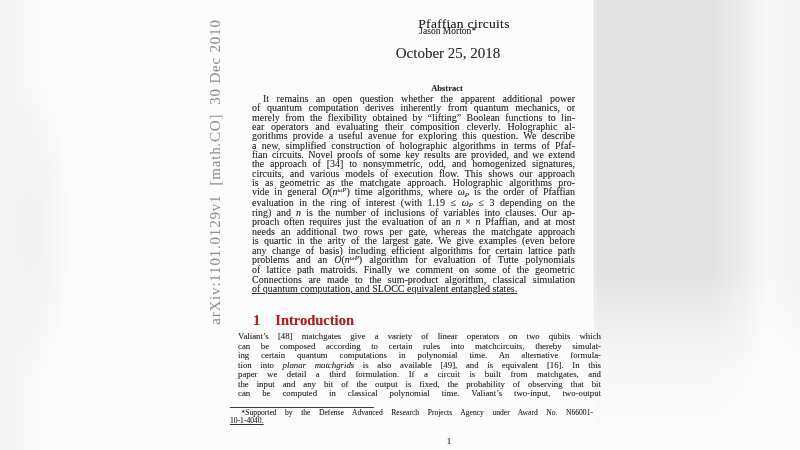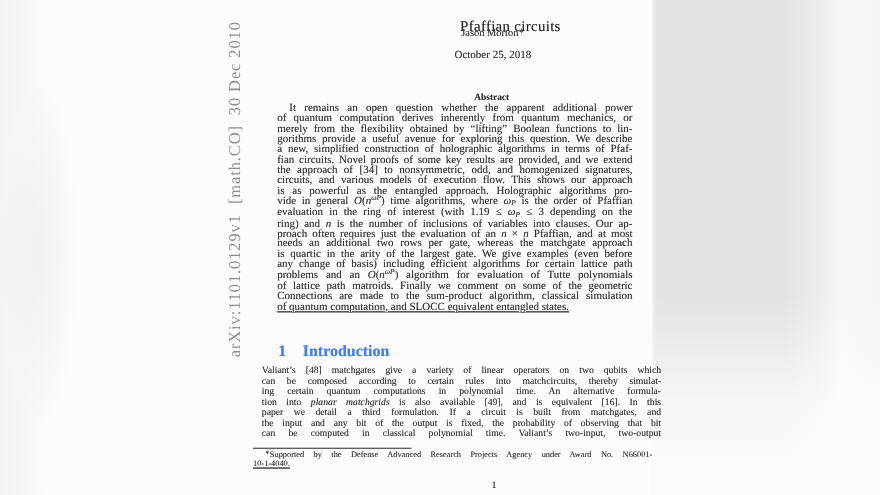--- a/index.html
+++ b/index.html
@@ -39,33 +39,33 @@
     position:absolute; left:448px; top:0; transform:translateX(-50%);
     margin:16px; font-size:13.5px; font-weight:normal; white-space:nowrap;
     color:#242424; letter-spacing:0.3px;
   }
   .author{
     position:absolute; left:448px; top:26px; transform:translateX(-50%);
     font-size:9.5px; white-space:nowrap;
   }
   .date{
     position:absolute; left:448px; top:45px; transform:translateX(-50%);
-    font-size:10px; white-space:nowrap;
+    font-size:15px; white-space:nowrap;
   }
   .abs-heading{
     position:absolute; left:447px; top:83px; transform:translateX(-50%);
     font-size:8.5px; font-weight:bold;font-family:Liberation Serif, serif;
   }
   .abs-body{
     position:absolute; left:252px; top:94px; width:323px;
     font-size:10px; line-height:9.35px;
   }
   .sec-heading{
     position:absolute; left:253px; top:312px;
-    font-size:14.5px; font-weight:bold; color:#3b82f6;
+    font-size:14.5px; font-weight:bold; color:#b91c1c;
   }
   .sec-num{ margin-right:15px; }
   .intro-body{
     position:absolute; left:238px; top:332px; width:363px;
     font-size:8.8px; line-height:9.55px;
   }
   .foot-rule{
     position:absolute; left:230px; top:407px; width:144px; height:1px;
     background:#3a3a3a;
   }
@@ -101,26 +101,27 @@
   <div class="author page-text"><span>Jason Morton</span><sup>∗</sup></div>
 
   <div class="date page-text">October 25, 2018</div>
 
   <div class="abs-heading page-text">Abstract</div>
 
   <div class="abs-body page-text">
       <div class="line indent"><span>It remains an open question whether the apparent additional power</span></div>
       <div class="line"><span>of quantum computation derives inherently from quantum mechanics, or</span></div>
       <div class="line"><span>merely from the flexibility obtained by “lifting” Boolean functions to lin-</span></div>
+      <div class="line"><span>ear operators and evaluating their composition cleverly. Holographic al-</span></div>
       <div class="line"><span>gorithms provide a useful avenue for exploring this question. We describe</span></div>
       <div class="line"><span>a new, simplified construction of holographic algorithms in terms of Pfaf-</span></div>
       <div class="line"><span>fian circuits. Novel proofs of some key results are provided, and we extend</span></div>
       <div class="line"><span>the approach of [34] to nonsymmetric, odd, and homogenized signatures,</span></div>
       <div class="line"><span>circuits, and various models of execution flow. This shows our approach</span></div>
-      <div class="line"><span>is as powerful as the entangled approach. Holographic algorithms pro-</span></div>
+      <div class="line"><span>is as geometric as the matchgate approach. Holographic algorithms pro-</span></div>
       <div class="line"><span>vide in general </span><i>O</i><span>(</span><i>n</i><sup>ωP</sup><span>) time algorithms, where </span><i>ω</i><sub>P</sub><span> is the order of Pfaffian</span></div>
       <div class="line"><span>evaluation in the ring of interest (with 1.19 ≤ </span><i>ω</i><sub>P</sub><span> ≤ 3 depending on the</span></div>
       <div class="line"><span>ring) and </span><i>n</i><span> is the number of inclusions of variables into clauses. Our ap-</span></div>
       <div class="line"><span>proach often requires just the evaluation of an </span><i>n</i><span> × </span><i>n</i><span> Pfaffian, and at most</span></div>
       <div class="line"><span>needs an additional two rows per gate, whereas the matchgate approach</span></div>
       <div class="line"><span>is quartic in the arity of the largest gate. We give examples (even before</span></div>
       <div class="line"><span>any change of basis) including efficient algorithms for certain lattice path</span></div>
       <div class="line"><span>problems and an </span><i>O</i><span>(</span><i>n</i><sup>ωP</sup><span>) algorithm for evaluation of Tutte polynomials</span></div>
       <div class="line"><span>of lattice path matroids. Finally we comment on some of the geometric</span></div>
       <div class="line"><span>Connections are made to the sum-product algorithm, classical simulation</span></div>

